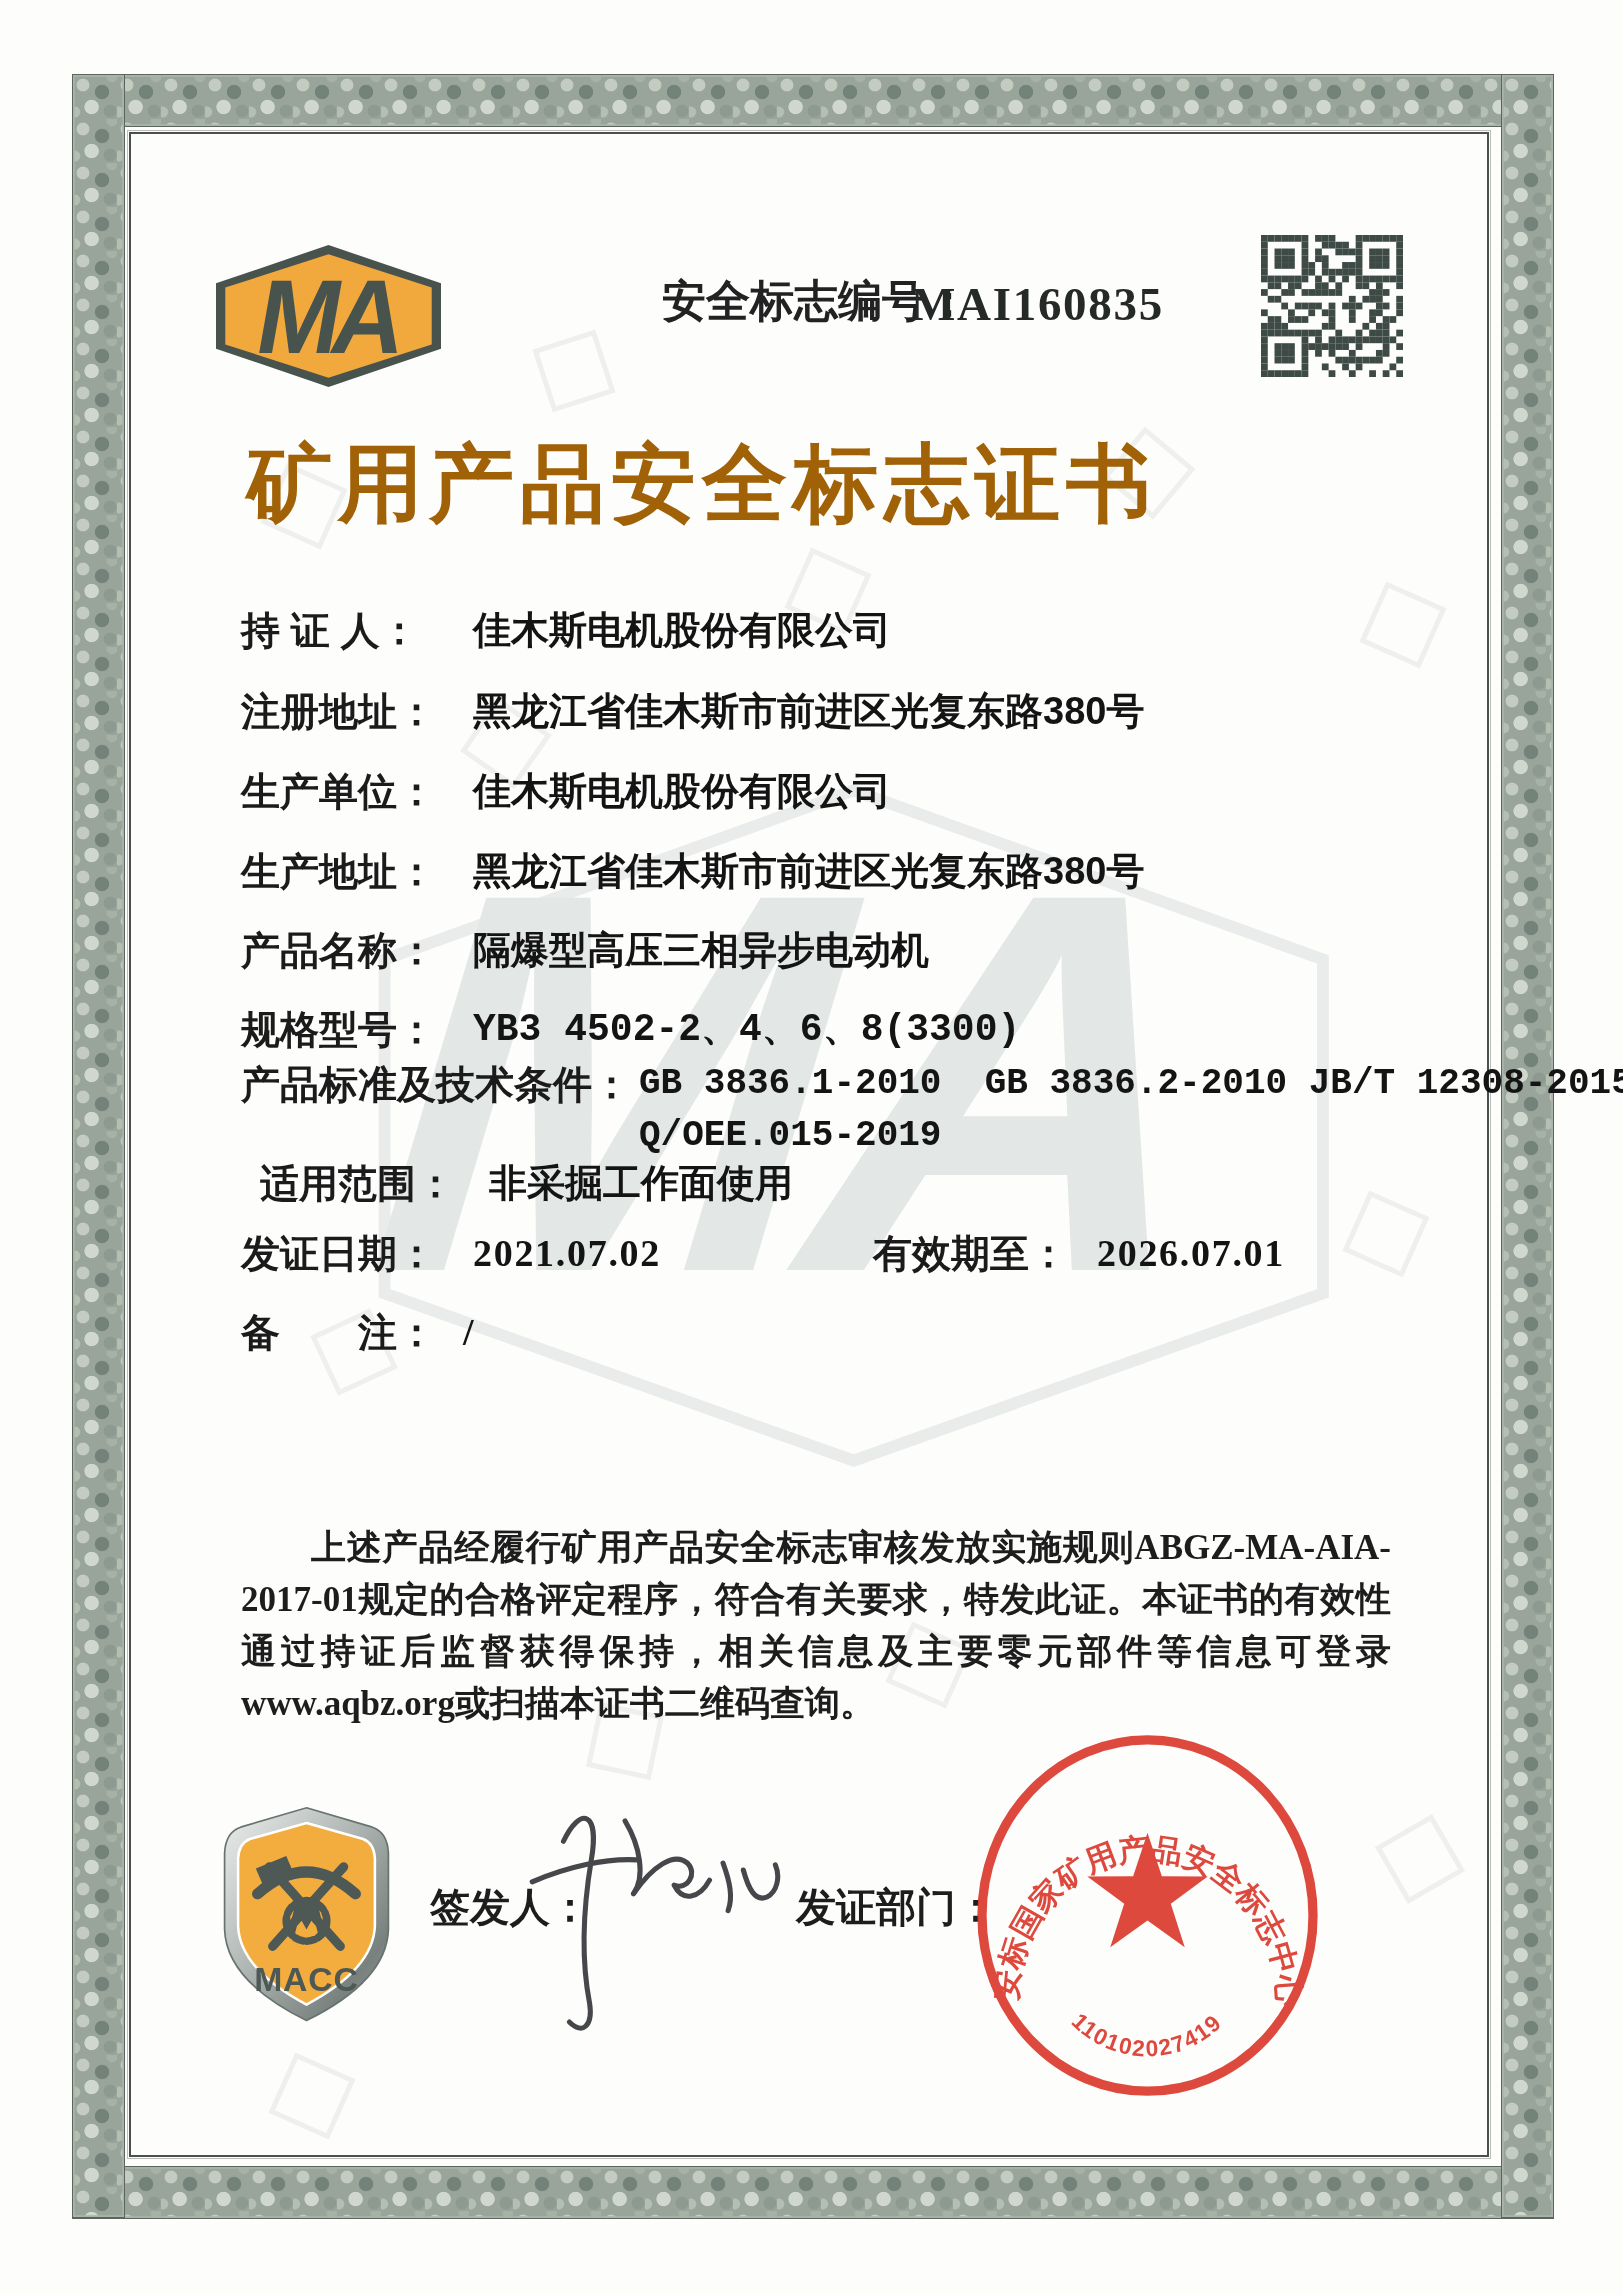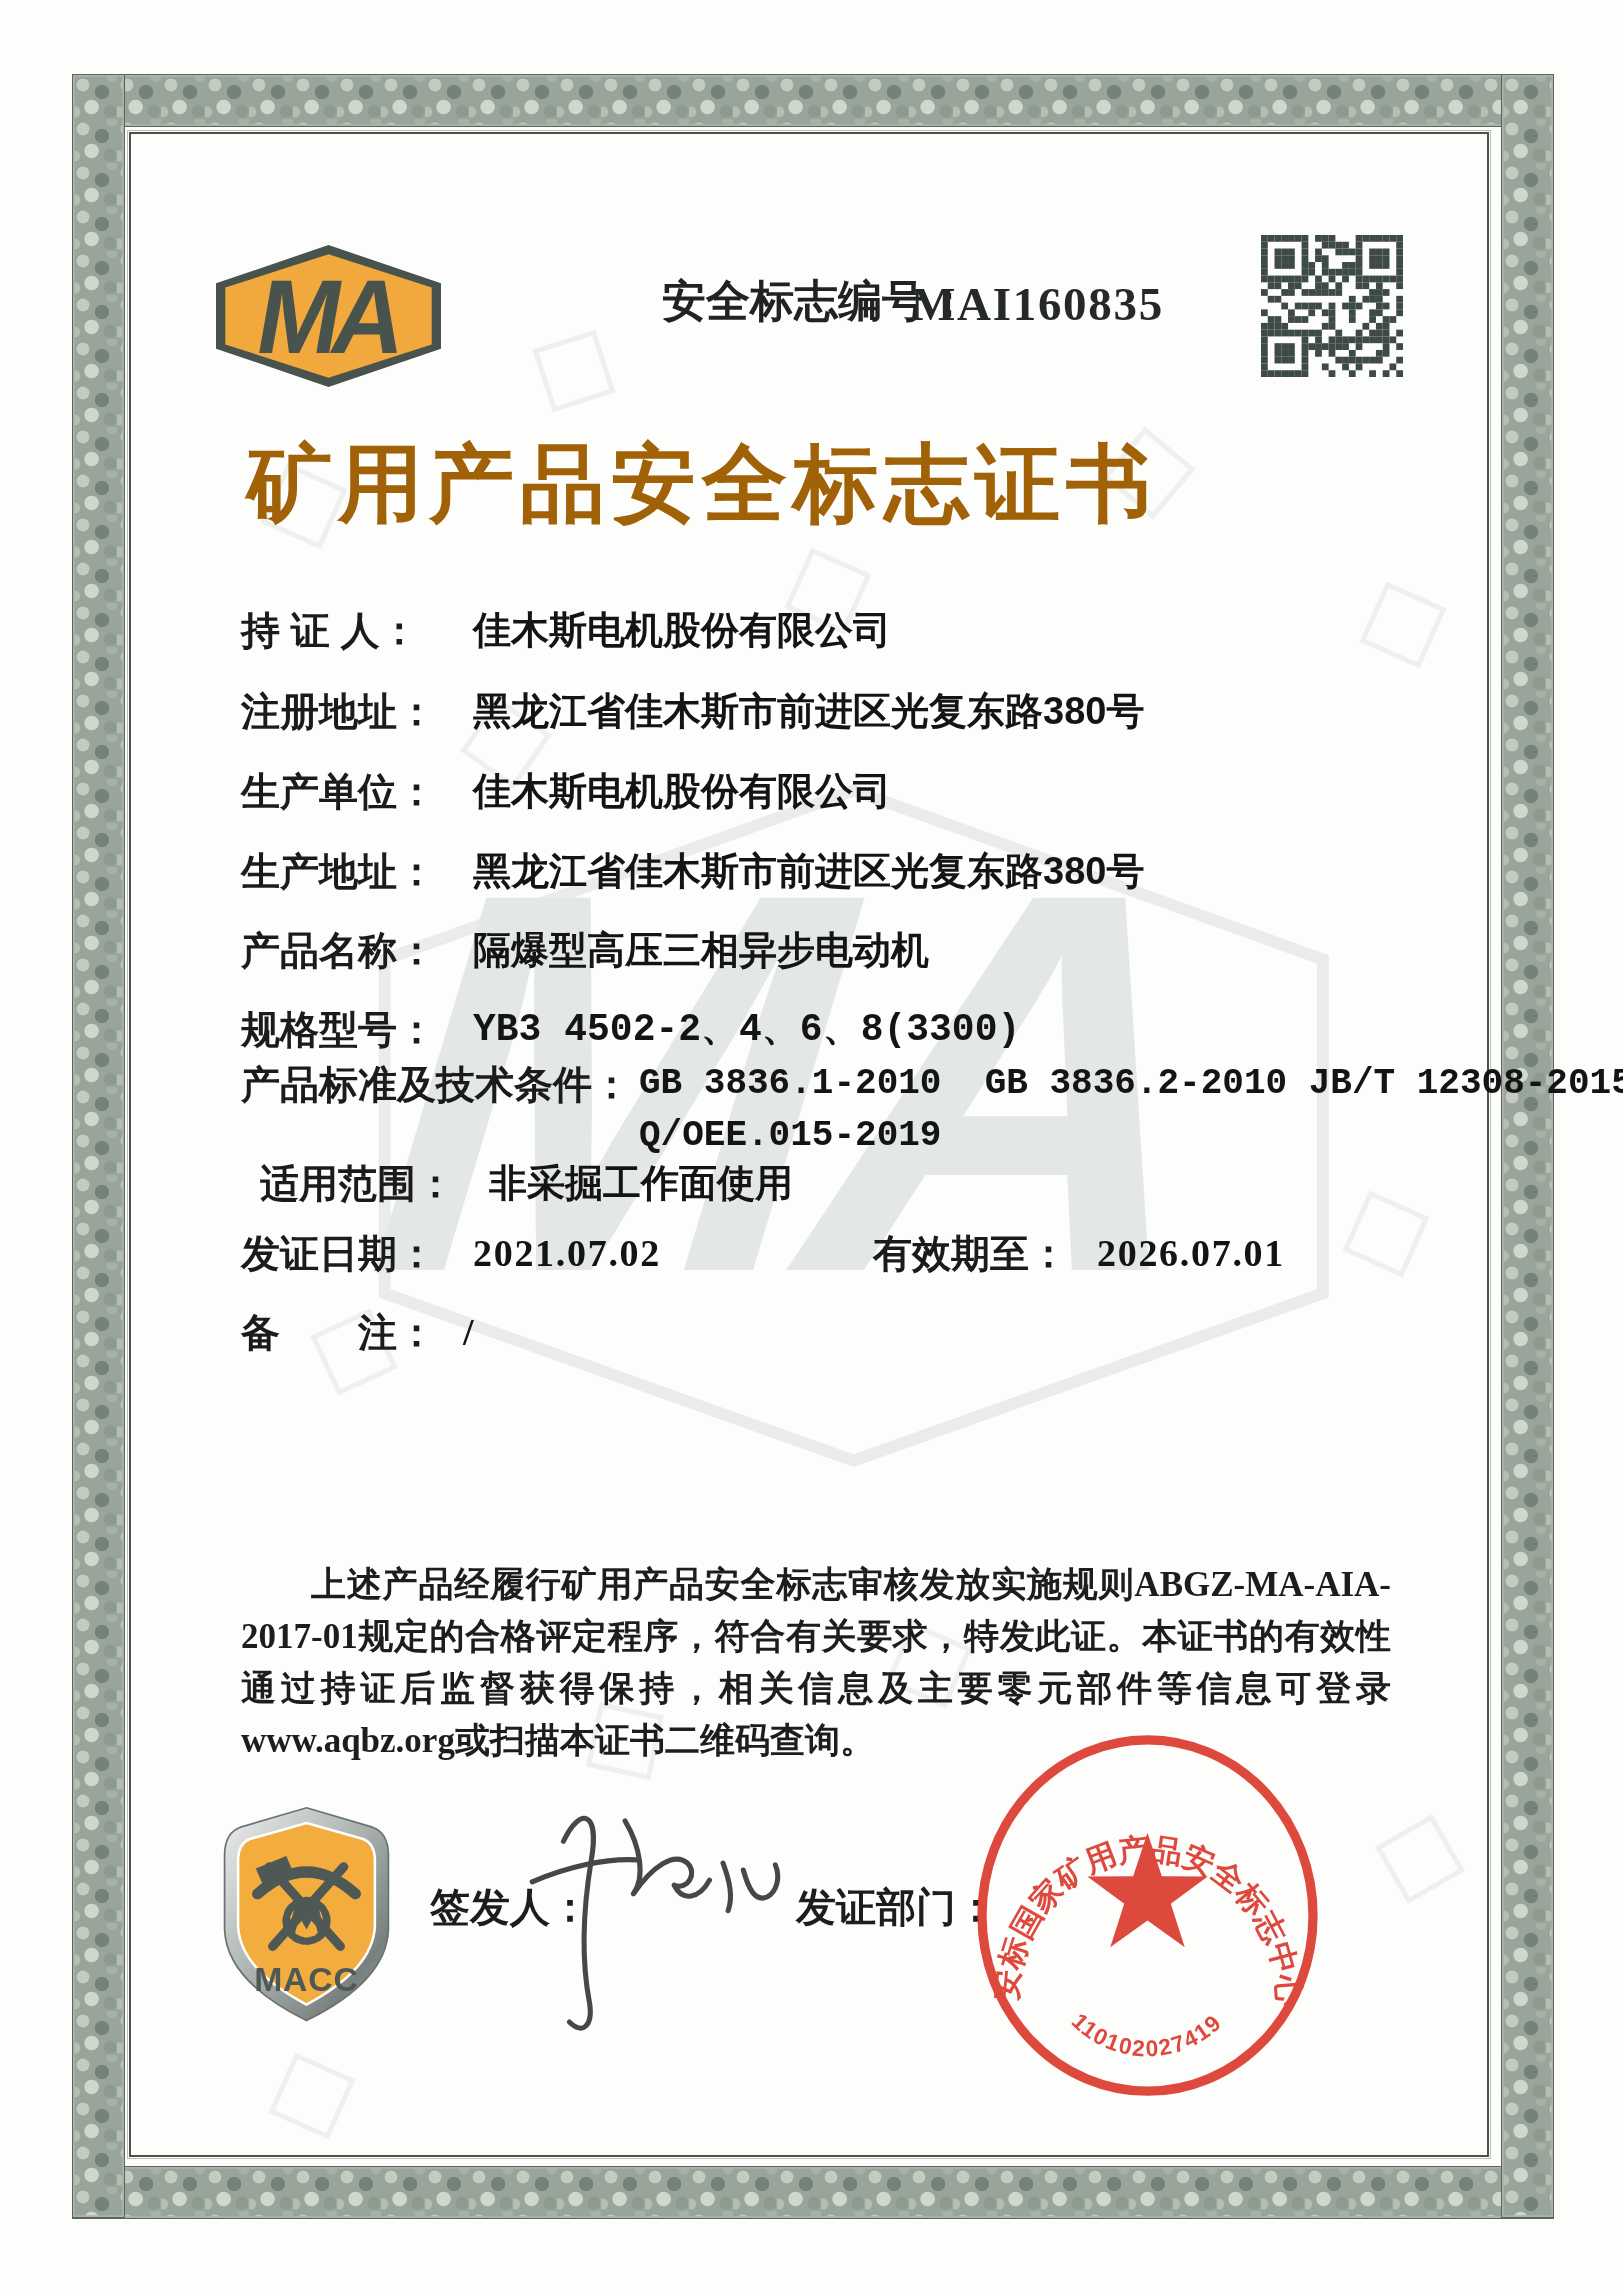--- a/index.html
+++ b/index.html
@@ -50,21 +50,21 @@
   .value{position:absolute;left:473px;font:700 38px/1.1 "Liberation Sans",sans-serif;color:#141414;white-space:pre;}
   .value.num{font-family:Liberation Mono, monospace;}
   .value.date{font-family:"Liberation Serif",serif;letter-spacing:1.7px;}
   .r0{top:610px;} .r1{top:691px;} .r2{top:771px;} .r3{top:851px;} .r4{top:930px;} .r5{top:1009px;}
   .r6{top:1064px;} .r6b{top:1116px;} .r7{top:1163px;margin-left:19px;} .r8{top:1233px;} .r9{top:1312px;}
   .v6{left:639px;font-size:36px;} .v6b{left:639px;font-size:36px;}
   .v8{left:470px;} .lbl-valid{left:873px;} .v-valid{left:1097px;}
   .v9{left:463px;font-family:"Liberation Serif",serif;}
   
   #para{position:absolute;left:241px;top:1522px;width:1150px;
-        font:600 35px/52px "Liberation Serif",serif;color:#1d1d1d;text-align:justify;text-indent:2em;margin-top:37px;}
+        font:600 35px/52px "Liberation Serif",serif;color:#1d1d1d;text-align:justify;text-indent:2em;}
   
   #shield{position:absolute;left:205px;top:1801px;}
   #signer-label{position:absolute;left:430px;top:1887px;font:700 40px/1 "Liberation Sans",sans-serif;color:#1d1d1d;}
   #signature{position:absolute;left:517px;top:1782px;}
   #dept-label{position:absolute;left:796px;top:1887px;font:700 40px/1 "Liberation Sans",sans-serif;color:#1d1d1d;}
   #seal{position:absolute;left:970px;top:1723px;opacity:.92;}
   #seal text{font-family:"Liberation Sans",sans-serif;font-weight:700;}
 </style>
 </head>
 <body>

